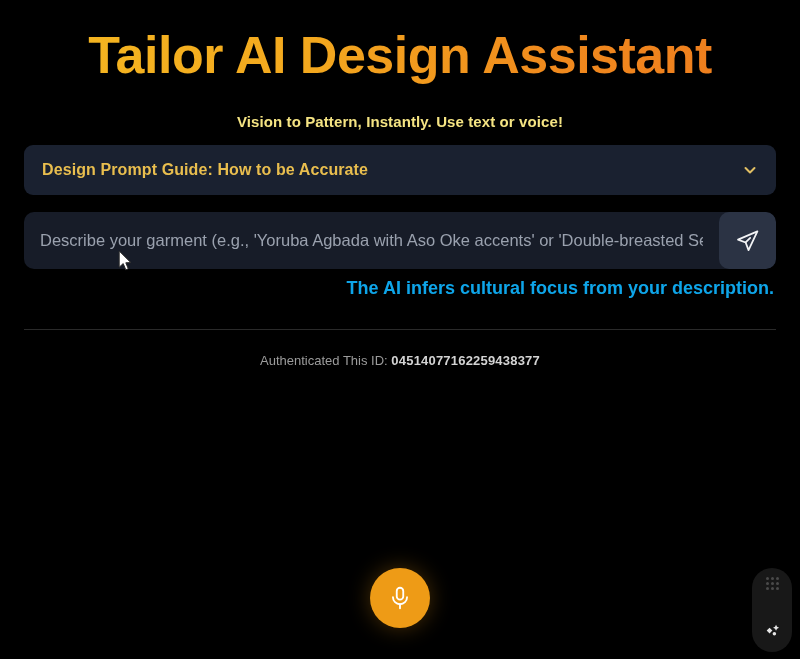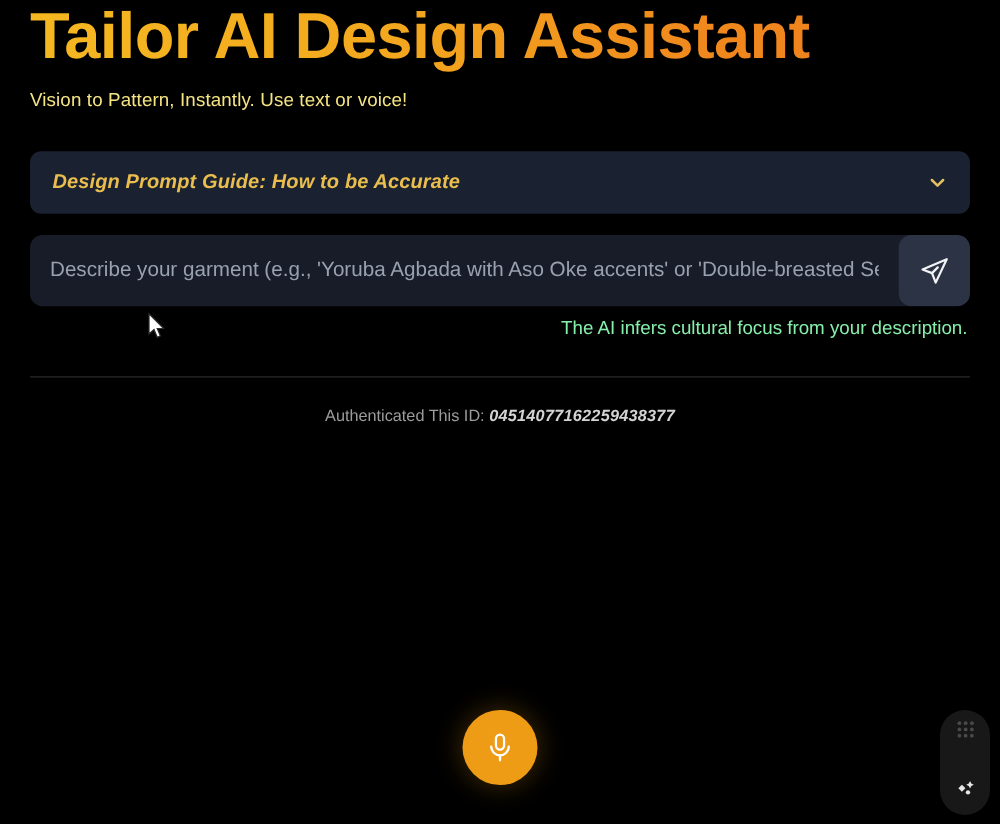--- a/index.html
+++ b/index.html
@@ -18,55 +18,56 @@
   }
 
   .app {
     position: absolute;
     inset: 0;
     padding: 0 24px;
   }
 
   
   .header {
+    text-align: center;
+    padding-top: 26px;
   }
 
   .app-title {
     font-size: 52px;
     font-weight: bold;
     letter-spacing: -0.5px;
     line-height: 1.15;
     background: linear-gradient(90deg, #F5B821 0%, #F3A81E 38%, #F08A1D 70%, #EE7B1E 100%);
     -webkit-background-clip: text;
     background-clip: text;
     -webkit-text-fill-color: transparent;
     color: #F3A11E;
     white-space: nowrap;
   }
 
   .app-subtitle {
-    margin-top: 12px;
+    margin-top: 27px;
     font-size: 15px;
-    font-weight: normal;
+    font-weight: bold;
     color: #F5E483;
     letter-spacing: 0.1px;
   }
 
   
   .accordion {
-    margin-top: 32px;
+    margin-top: 15px;
     background: #1A2130;
     border-radius: 9px;
     height: 50px;
     display: flex;
     align-items: center;
     justify-content: space-between;
     padding: 0 18px 0 18px;
     cursor: pointer;
-    font-style: italic;
   }
 
   .accordion-title {
     font-size: 16px;
     font-weight: bold;
     color: #E9BE4E;
     letter-spacing: 0.1px;
   }
 
   .chevron-down-icon {
@@ -115,23 +116,24 @@
     align-items: center;
     justify-content: center;
     cursor: pointer;
   }
   .send-icon { width: 25px; height: 25px; display: block; }
   .send-icon svg { display: block; }
 
   .hint {
     margin-top: 9px;
     text-align: right;
-    font-size: 15px;
-    color: #86efac;
+    font-size: 18px;
+    color: #0ea5e9;
     padding-right: 2px;
+    font-weight: bold;
   }
 
   
   .divider {
     margin-top: 30px;
     height: 1px;
     background: #2A2A2A;
   }
 
   
@@ -139,21 +141,20 @@
 
   .auth-line {
     margin-top: 23px;
     font-size: 13px;
     color: #9C9C9C;
   }
   .auth-id {
     font-weight: bold;
     color: #D3D3D3;
     letter-spacing: 0.2px;
-    font-style: italic;
   }
 
   .api-note {
     margin-top: 12px;
     font-size: 12px;
     color: #7E7E7E;
   }
 
   
   .mic-button {

